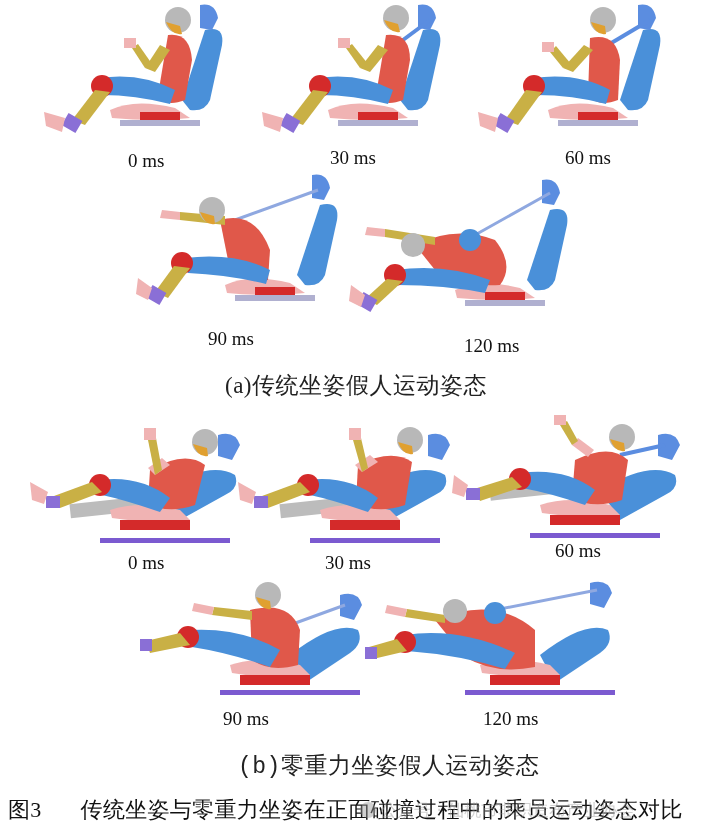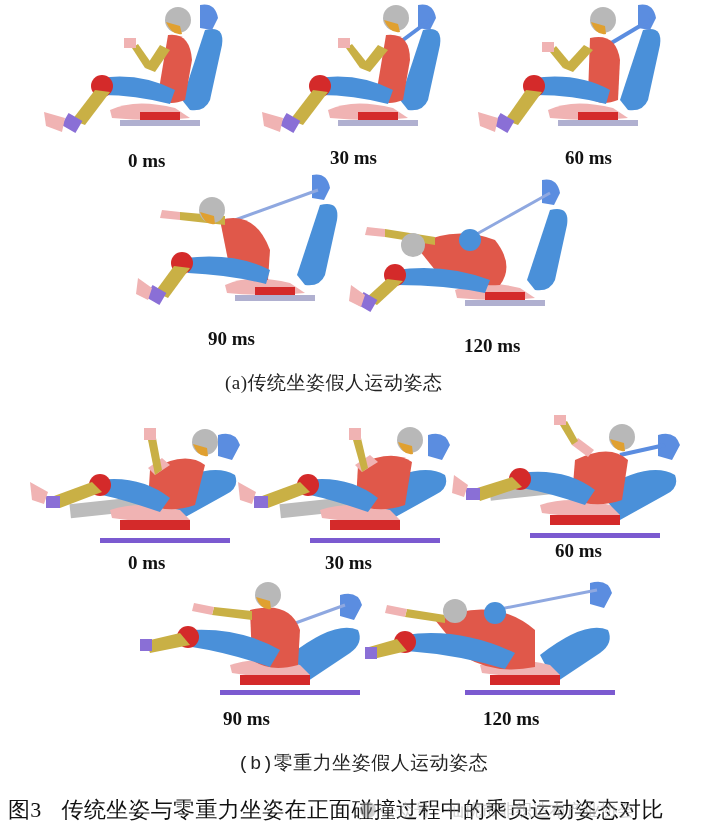--- a/index.html
+++ b/index.html
@@ -1,22 +1,22 @@
 <!DOCTYPE html>
 <html><head>
 <meta charset="utf-8">
 <style>
   html,body{margin:0;padding:0;background:#fff;}
   body{width:711px;height:839px;position:relative;overflow:hidden;font-family:"Liberation Serif","DejaVu Serif",serif;color:#111;}
   .frame{position:absolute;}
   .frame svg{position:absolute;left:0;top:0;overflow:visible;}
-  .tlabel{position:absolute;font-size:19px;white-space:nowrap;color:#111;font-weight:bold;}
-  .subcap{position:absolute;font-size:19px;white-space:nowrap;letter-spacing:0.5px;color:#222;}
+  .tlabel{position:absolute;font-size:19px;white-space:nowrap;color:#111;}
+  .subcap{position:absolute;font-size:23px;white-space:nowrap;letter-spacing:0.5px;color:#222;}
   .figcap{position:absolute;left:8px;top:795px;font-size:22px;white-space:nowrap;color:#111;letter-spacing:0.3px;}
-  .figcap .num{margin-right:20px;}
+  .figcap .num{margin-right:39px;}
   .wm{position:absolute;left:360px;top:799px;font-family:"DejaVu Sans",sans-serif;font-size:17px;color:rgba(150,150,150,0.45);white-space:nowrap;}
   .wm .wicon{display:inline-block;width:16px;height:16px;border-radius:50%;background:rgba(150,150,150,0.45);vertical-align:-2px;margin-right:4px;}
 </style>
 </head>
 <body>
 
 <div class="frame" style="left:40px;top:0px;width:200px;height:150px;">
   <svg width="200" height="150" viewBox="0 0 200 150">
 
     <path d="M165 30 Q185 25 182 45 L170 100 Q165 112 150 110 L142 100 Z" fill="#4a90d9"></path>

